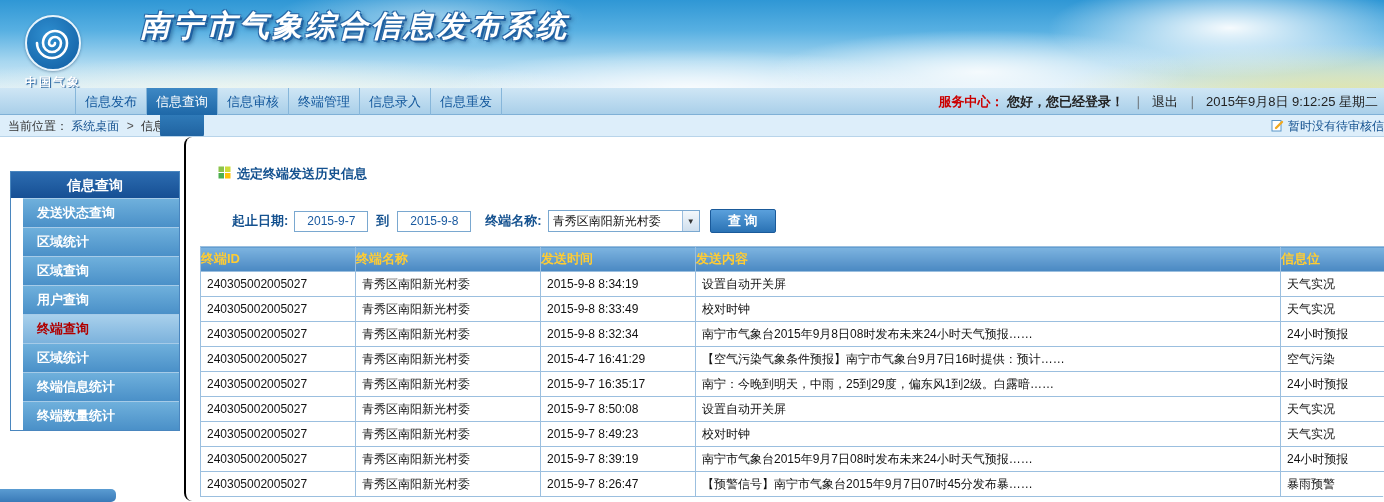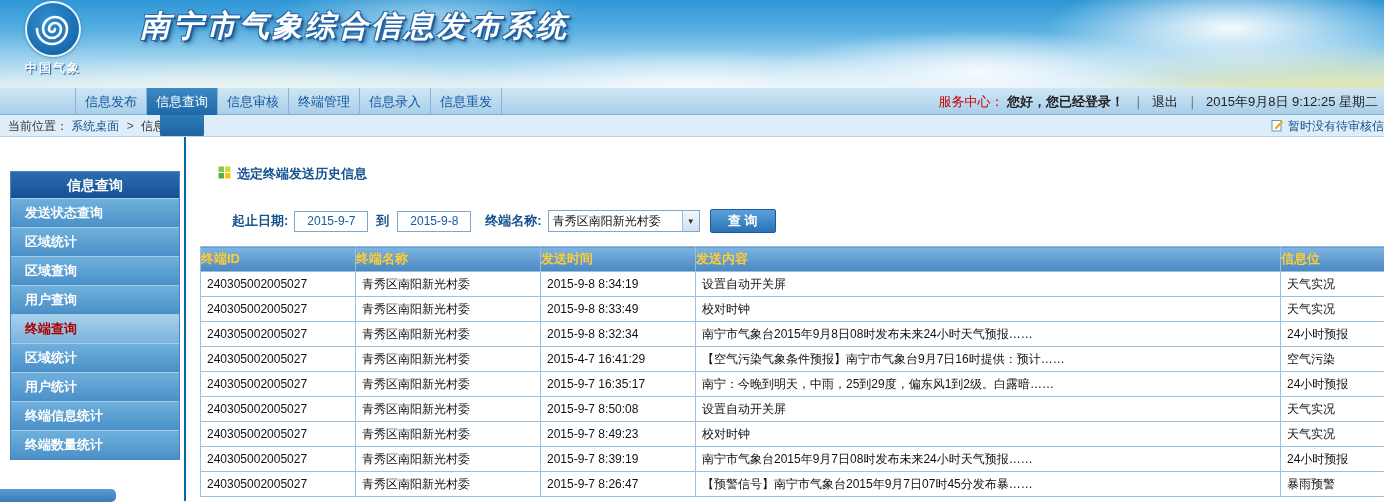--- a/index.html
+++ b/index.html
@@ -14,21 +14,21 @@
     position: relative; height: 88px; overflow: hidden;
     background:
       radial-gradient(ellipse 260px 70px at 1230px 28px, rgba(255,255,255,.95) 0%, rgba(255,255,255,0) 70%),
       radial-gradient(ellipse 300px 60px at 980px 72px, rgba(255,255,255,.85) 0%, rgba(255,255,255,0) 70%),
       radial-gradient(ellipse 350px 55px at 690px 88px, rgba(255,255,255,.8) 0%, rgba(255,255,255,0) 70%),
       radial-gradient(ellipse 220px 45px at 430px 16px, rgba(255,255,255,.45) 0%, rgba(255,255,255,0) 70%),
       radial-gradient(ellipse 420px 80px at 1340px 100px, #dfe3a0 0%, rgba(223,227,160,0) 70%),
       radial-gradient(ellipse 520px 55px at 250px 96px, rgba(242,248,238,.95) 0%, rgba(242,248,238,0) 70%),
       linear-gradient(180deg, #2f97d5 0%, #58b0e2 35%, #a8d7f0 70%, #d8ecf8 100%);
   }
-  .logo-wrap { position: absolute; left: 22px; top: 1px; width: 62px; text-align: center; }
+  .logo-wrap { position: absolute; left: 22px; top: 15px; width: 62px; text-align: center; }
   .logo-circle {
     width: 56px; height: 56px; margin: 0 auto; border-radius: 50%;
     background: radial-gradient(circle at 40% 35%, #2f8fd0, #0f5ba0);
     border: 2px solid #e8f4fc; display: flex; align-items: center; justify-content: center;
     box-shadow: 0 1px 3px rgba(0,40,80,.4);
   }
   .logo-caption { margin-top: 3px; color: #fff; font-size: 12px; font-weight: bold; letter-spacing: 2px; text-shadow: 1px 1px 1px #1a5a9a; }
   .app-title {
     position: absolute; left: 140px; top: 6px; font-size: 30px; font-weight: bold; font-style: italic;
     color: #fff; letter-spacing: 3px;
@@ -44,21 +44,21 @@
   .tabs { display: flex; margin-left: 75px; height: 27px; }
   .tab {
     padding: 0 9px; line-height: 27px; font-size: 13px; font-weight: normal;
     color: #10559a; border-right: 1px solid #86b6da; cursor: pointer; white-space: nowrap;
   }
   .tab:first-child { border-left: 1px solid #86b6da; }
   .tab.active { background: linear-gradient(180deg, #3e88c4, #1e68a8); color: #fff; }
   .user-area {
     position: absolute; right: 6px; top: 0; line-height: 27px; font-size: 13px; color: #222; white-space: nowrap;
   }
-  .user-area .svc { color: #cc0000; font-weight: normal; }
+  .user-area .svc { color: #cc0000; font-weight: bold; }
   .user-area .greet { font-weight: bold; color: #222; }
   .user-area .sep { color: #555; margin: 0 4px; }
   .user-area .logout { color: #222; cursor: pointer; }
 
   
   .crumbbar {
     position: relative; height: 22px; line-height: 22px; font-size: 12px; color: #333;
     background: #ddeefa; border-bottom: 1px solid #b8d4ea; padding-left: 8px; overflow: hidden;
   }
   .crumbbar .notch {
@@ -77,29 +77,30 @@
   .side-col { width: 184px; flex: 0 0 184px; position: relative; }
   .sidebar { margin: 34px 0 0 10px; width: 170px; border: 1px solid #4a86be; }
   .sidebar-header {
     height: 26px; line-height: 26px; text-align: center; font-size: 14px; font-weight: bold; color: #fff;
     background: linear-gradient(180deg, #2c6cb0, #164f94);
   }
   .side-item {
     height: 29px; line-height: 28px; padding-left: 14px; font-size: 13px; font-weight: bold; color: #fff;
     background: linear-gradient(180deg, #6fb0dc, #4a90c8); border-top: 1px solid #a6cbe8; cursor: pointer;
     white-space: nowrap;
+    margin-left: 12px;
   }
   .side-item.active { color: #b00000; background: linear-gradient(180deg, #a8d0ec, #7cb2dc); }
   .bottom-strip {
     position: absolute; left: 0; top: 489px; width: 116px; height: 13px;
     background: linear-gradient(180deg, #5a9cd2, #3a7ab8); border-radius: 0 5px 5px 0;
   }
 
   .main {
-    flex: 1; position: relative; border-left: 2px solid #0369a1; padding: 28px 0 0 12px; overflow: hidden;
+    flex: 1; position: relative; border-left: 2px solid #000000; padding: 28px 0 0 12px; overflow: hidden; border-radius: 8px;
   }
   .collapse-arrow {
     position: absolute; left: -9px; top: 218px; width: 0; height: 0; cursor: pointer;
     border-top: 7px solid transparent; border-bottom: 7px solid transparent; border-right: 9px solid #f0c020;
   }
 
   .section-header { display: flex; align-items: center; gap: 6px; margin-left: 20px; height: 18px; }
   .section-title { color: #14518f; font-size: 13px; font-weight: bold; }
 
   .filter-row { display: flex; align-items: center; margin: 26px 0 0 34px; font-size: 13px; height: 24px; }
@@ -195,21 +196,20 @@
 
     <div class="side-col">
       <div class="sidebar">
         <div class="sidebar-header">信息查询</div>
         <div class="side-item">发送状态查询</div>
         <div class="side-item">区域统计</div>
         <div class="side-item">区域查询</div>
         <div class="side-item">用户查询</div>
         <div class="side-item active">终端查询</div>
         <div class="side-item">区域统计</div>
-        <div class="side-item">用户统计</div>
         <div class="side-item">终端信息统计</div>
         <div class="side-item">终端数量统计</div>
       </div>
     </div>
 
     <div class="main">
       <div class="collapse-arrow"></div>
 
       <div class="section-header">
         <span>

